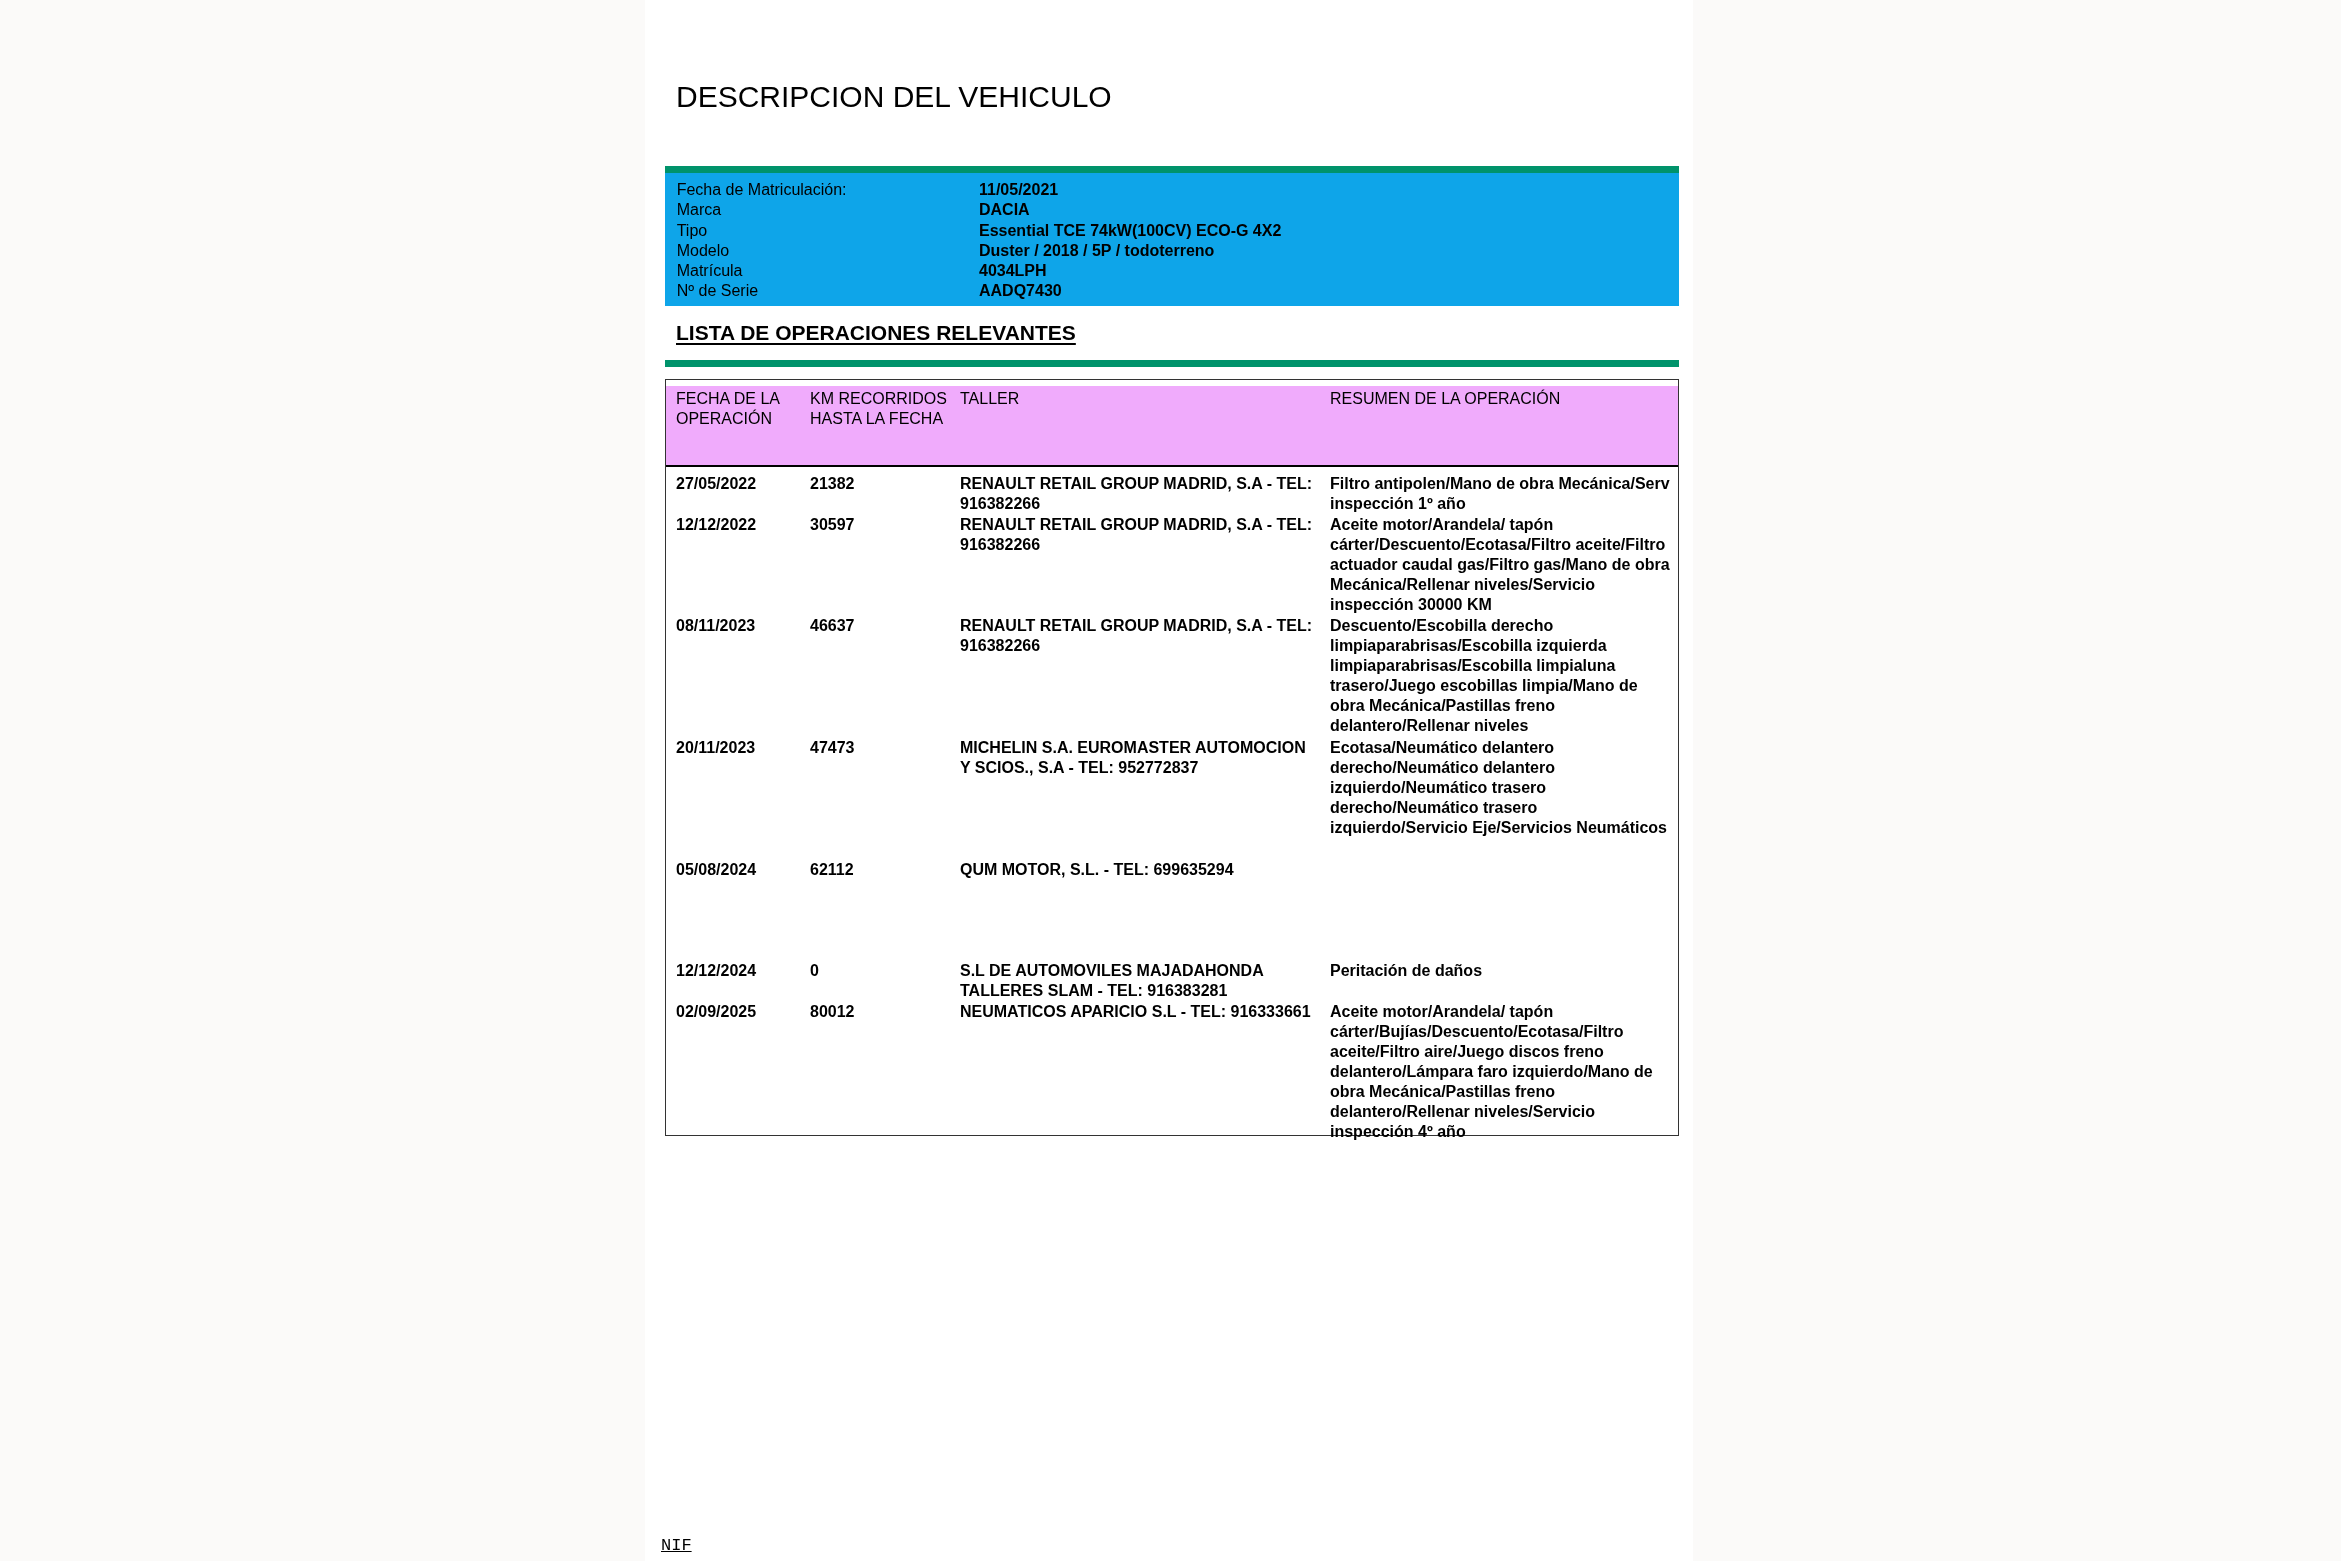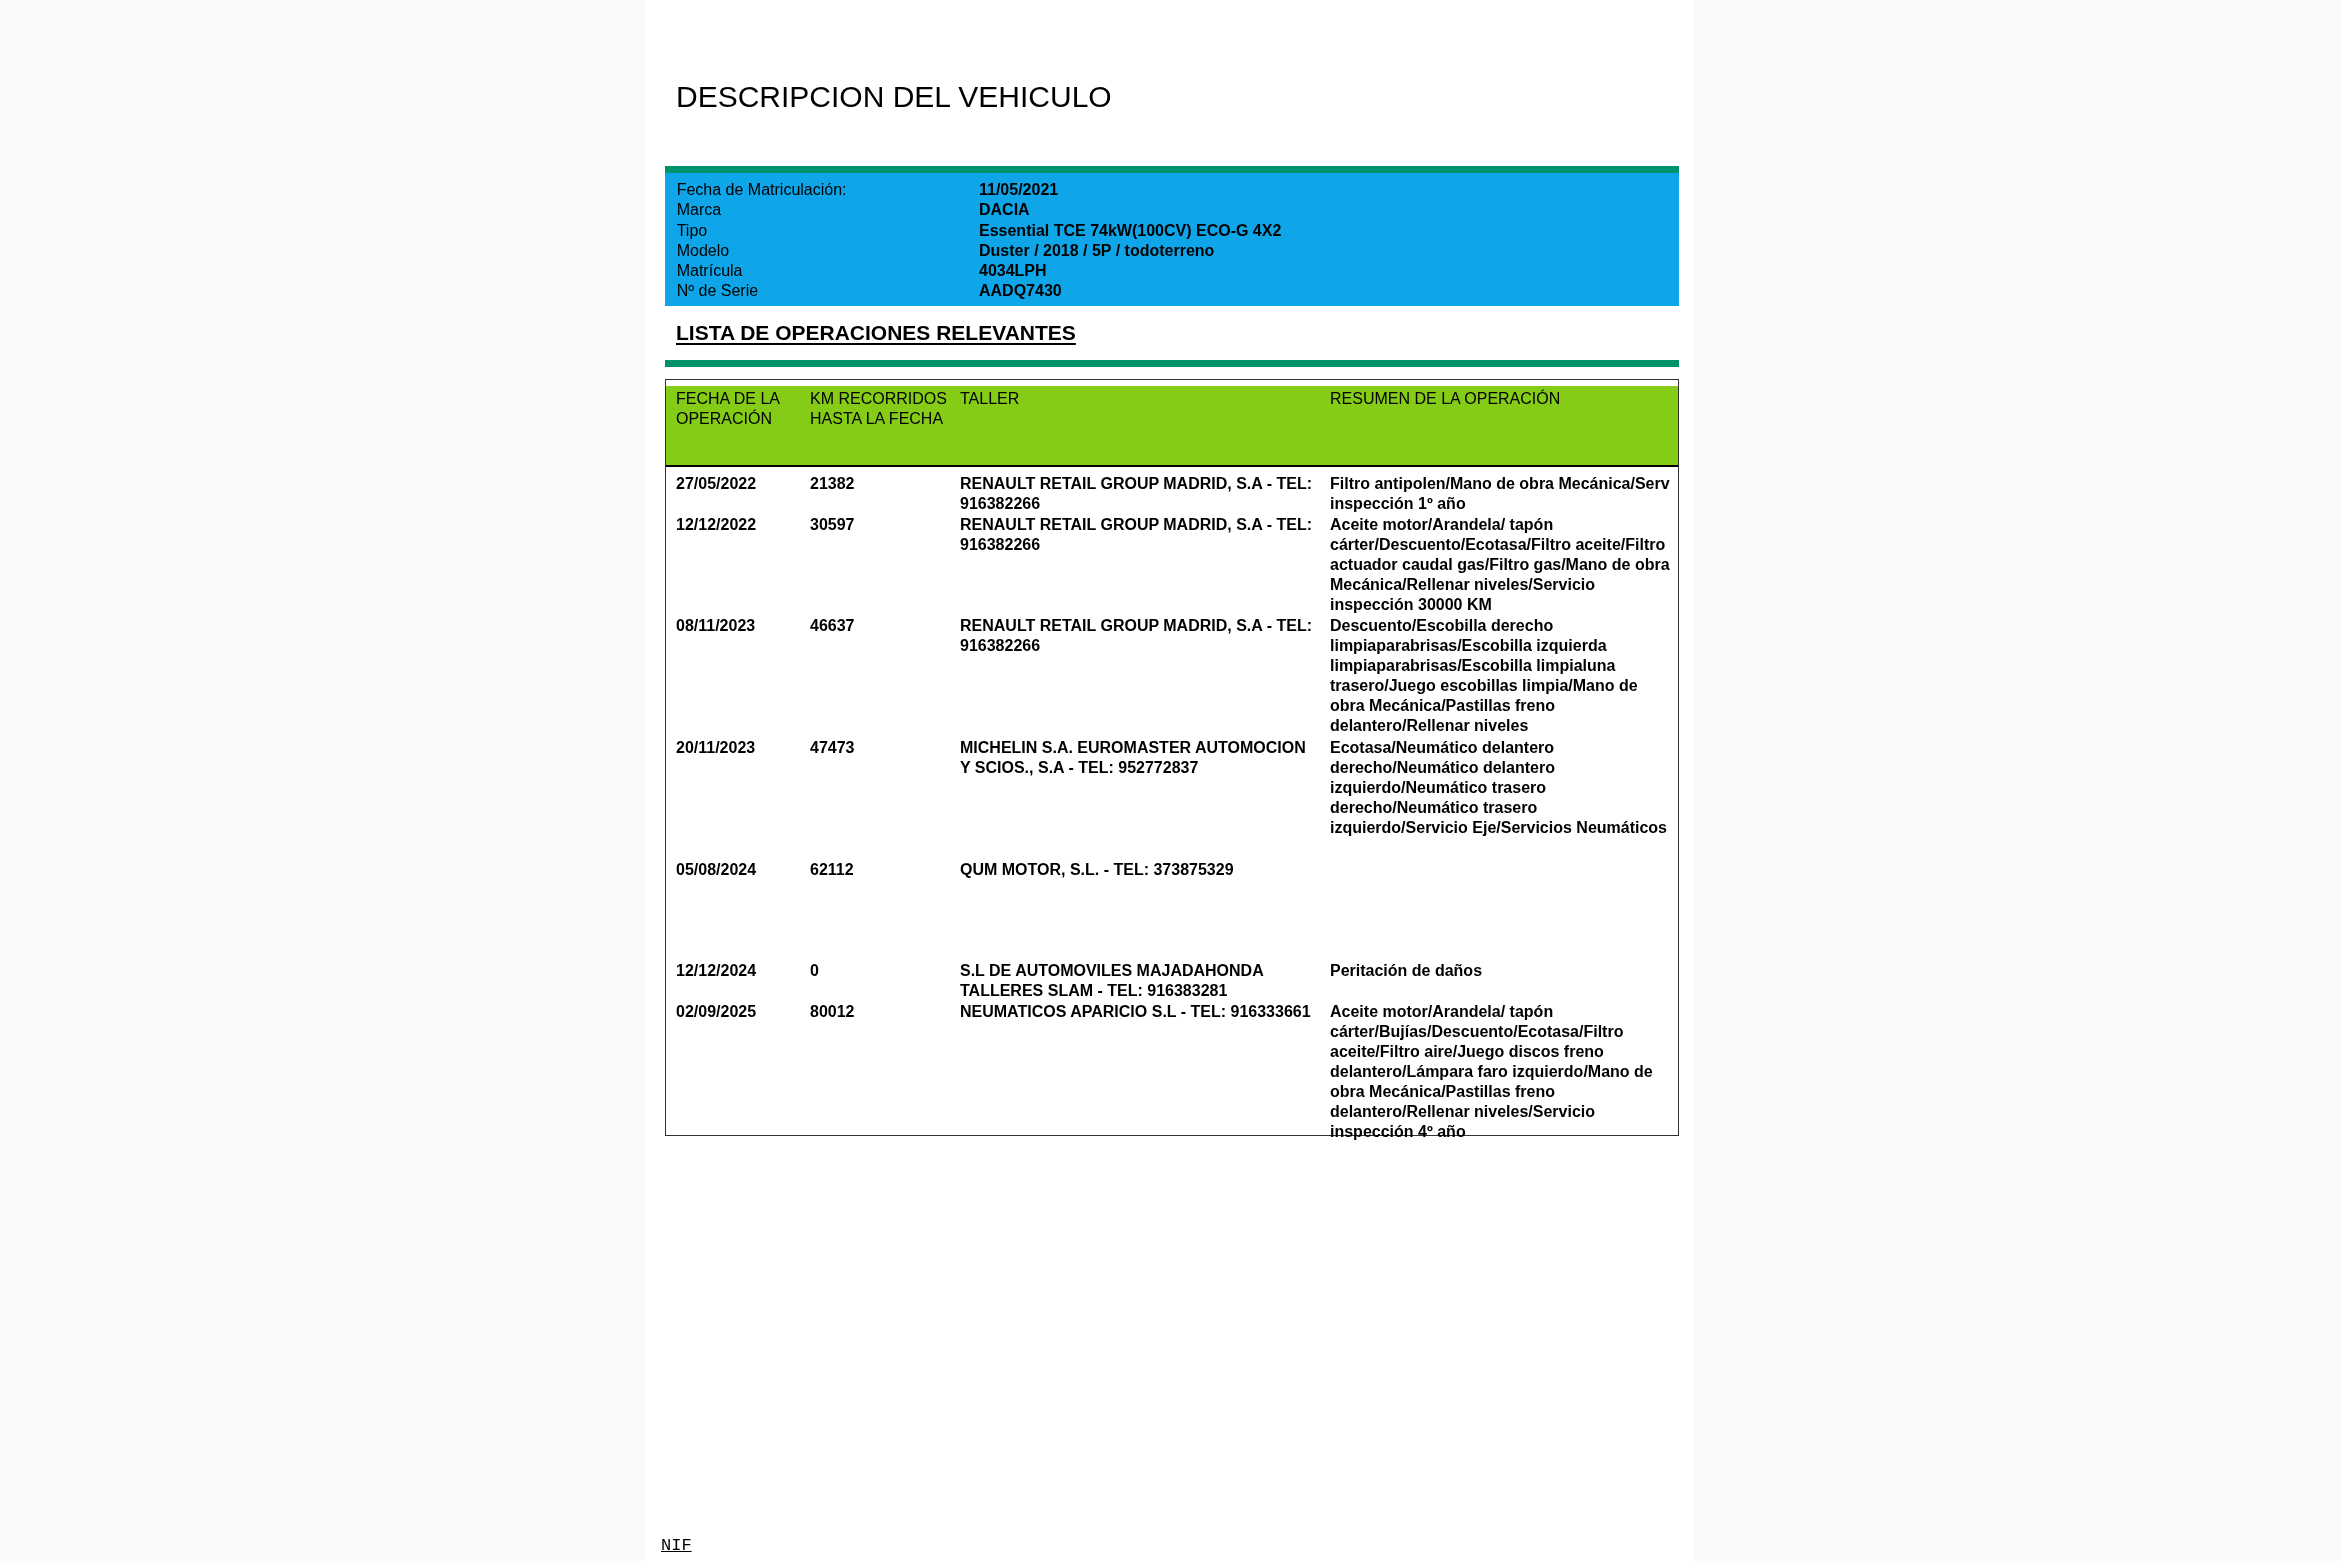--- a/index.html
+++ b/index.html
@@ -63,21 +63,21 @@
     left: 20px; top: 379px;
     width: 1014px; height: 757px;
     border: 1.5px solid #333;
     border-top-width: 1.5px;
     box-sizing: border-box;
   }
   .ops-header {
     position: absolute;
     left: 0; top: 6px;
     width: 100%; height: 79px;
-    background: #84cc16;
+    background: #f0abfc;
     border-bottom: 2.5px solid #000;
   }
   .th {
     position: absolute; top: 3px;
     font-size: 16px; line-height: 20px;
     font-weight: normal;
   }
   .c1 { left: 10px;  width: 127px; }
   .c2 { left: 144px; width: 147px; }
   .c3 { left: 294px; width: 355px; }
@@ -173,21 +173,21 @@
       </div>
       <div class="op-row" style="height:122px;">
         <div class="td c1">20/11/2023</div>
         <div class="td c2">47473</div>
         <div class="td c3">MICHELIN S.A. EUROMASTER AUTOMOCION Y SCIOS., S.A - TEL: 952772837</div>
         <div class="td c4">Ecotasa/Neumático delantero derecho/Neumático delantero izquierdo/Neumático trasero derecho/Neumático trasero izquierdo/Servicio Eje/Servicios Neumáticos</div>
       </div>
       <div class="op-row" style="height:101px;">
         <div class="td c1">05/08/2024</div>
         <div class="td c2">62112</div>
-        <div class="td c3">QUM MOTOR, S.L. - TEL: 373875329</div>
+        <div class="td c3">QUM MOTOR, S.L. - TEL: 699635294</div>
       </div>
       <div class="op-row" style="height:41px;">
         <div class="td c1">12/12/2024</div>
         <div class="td c2">0</div>
         <div class="td c3">S.L DE AUTOMOVILES MAJADAHONDA TALLERES SLAM - TEL: 916383281</div>
         <div class="td c4">Peritación de daños</div>
       </div>
       <div class="op-row" style="height:142px;">
         <div class="td c1">02/09/2025</div>
         <div class="td c2">80012</div>

